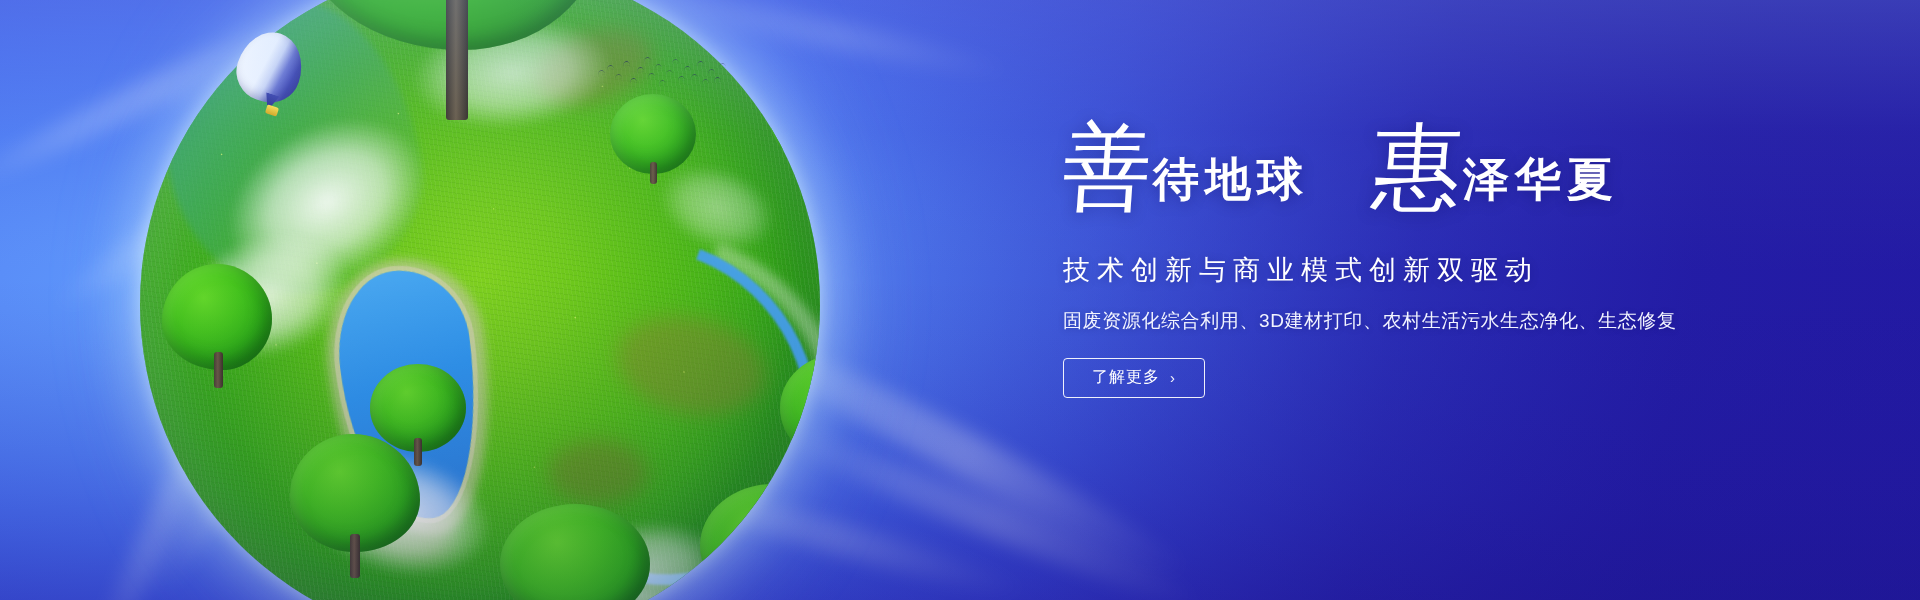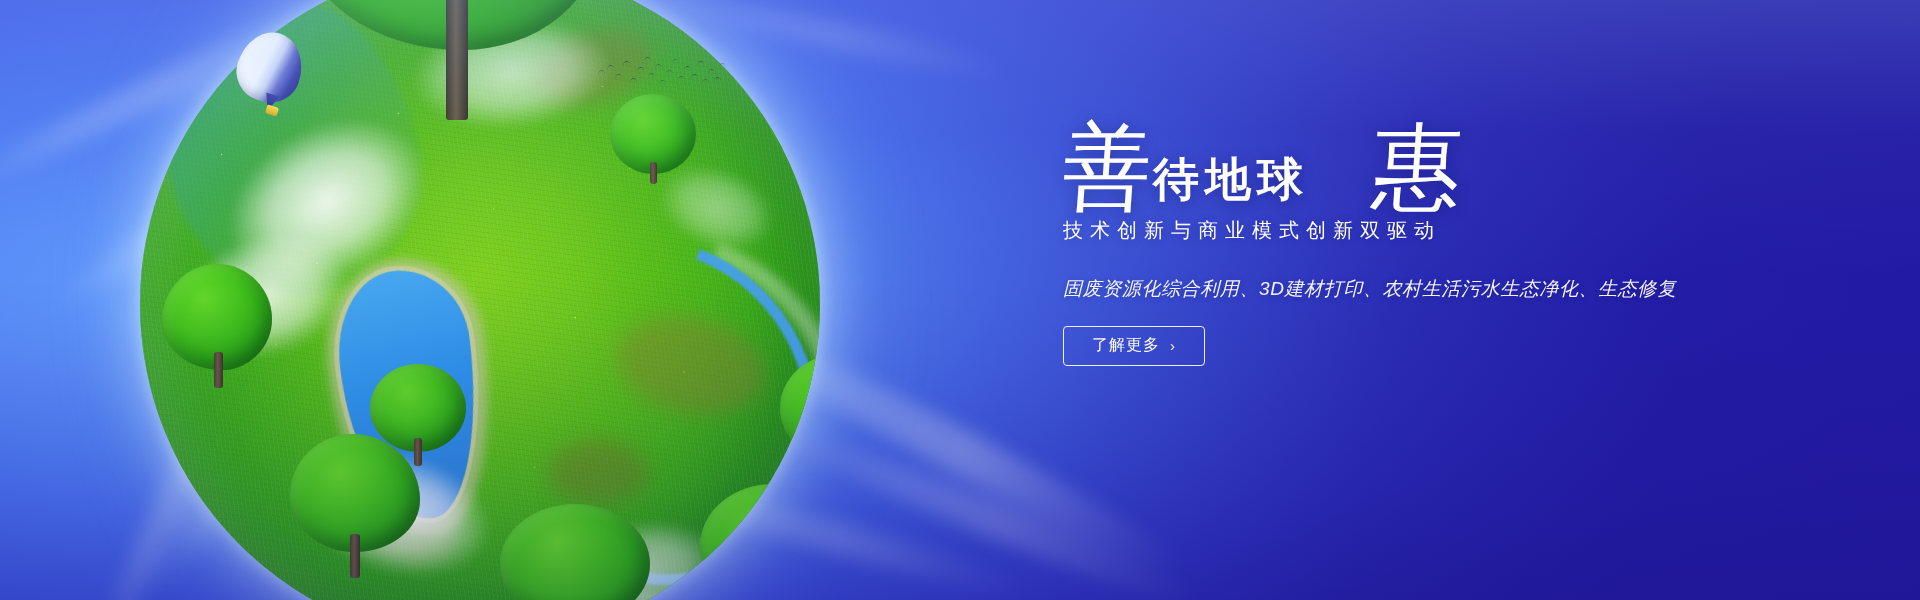--- a/index.html
+++ b/index.html
@@ -371,37 +371,36 @@
     line-height: 1;
     font-weight: 700;
     letter-spacing: 6px;
     padding-bottom: 6px;
     margin-left: 2px;
     display: inline-block;
   }
   .hl-gap { width: 64px; display: inline-block; }
 
   .subline {
-    margin-top: 8px;
+    margin-top: 43px;
     color: #ffffff;
-    font-size: 20px;
+    font-size: 27px;
     letter-spacing: 7px;
     font-weight: 400;
     white-space: nowrap;
     text-shadow: 0 1px 8px rgba(10,8,80,.30);
   }
   .descline {
-    margin-top: 32px;
+    margin-top: 20px;
     color: #f2f4ff;
     font-size: 19px;
     letter-spacing: .6px;
     font-weight: 400;
     white-space: nowrap;
     text-shadow: 0 1px 6px rgba(10,8,80,.28);
-    font-style: italic;
   }
   .cta {
     margin-top: 24px;
     display: inline-flex;
     align-items: center;
     justify-content: center;
     gap: 10px;
     width: 116px;
     height: 38px;
     border: 1px solid rgba(255,255,255,.92);
@@ -540,20 +539,21 @@
 
   <div class="sky-top-tint"></div>
 
   <div class="copy">
 
     <div class="headline">
       <span class="hl-big">善</span>
       <span class="hl-small">待地球</span>
       <span class="hl-gap"></span>
       <span class="hl-big">惠</span>
+      <span class="hl-small">泽华夏</span>
     </div>
 
     <div class="subline">技术创新与商业模式创新双驱动</div>
     <div class="descline">固废资源化综合利用、3D建材打印、农村生活污水生态净化、生态修复</div>
 
     <div class="cta">
       <span>了解更多</span>
       <span class="arrow">›</span>
     </div>
 

